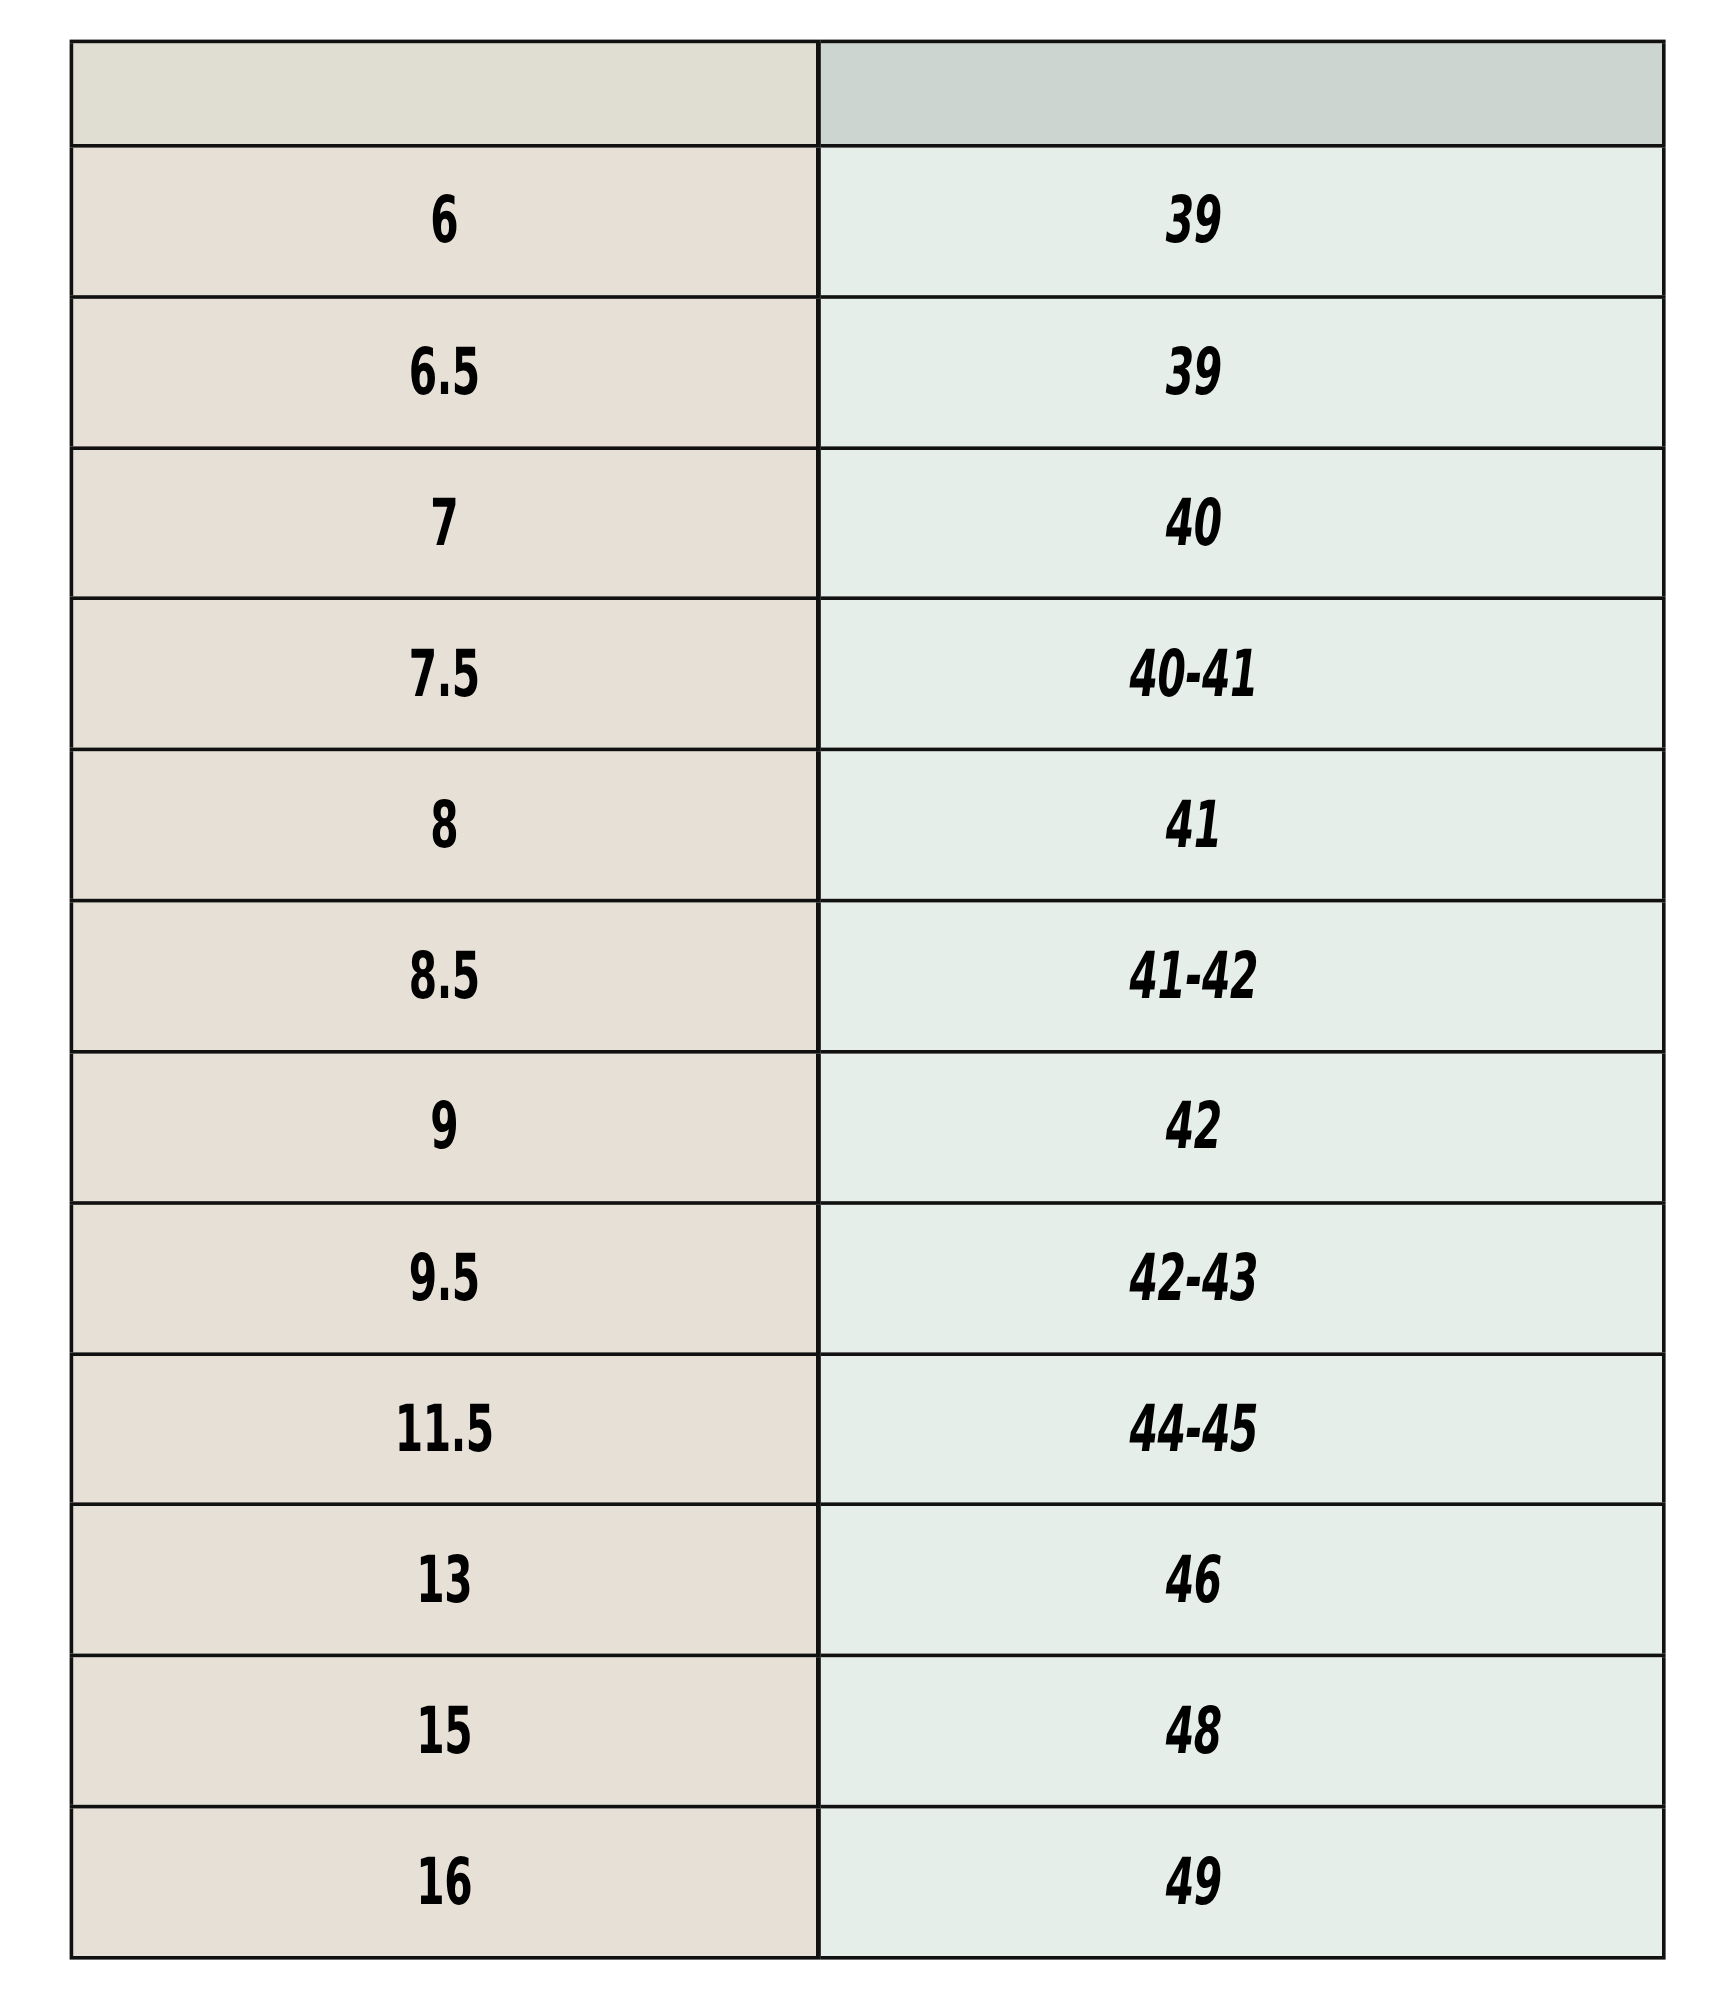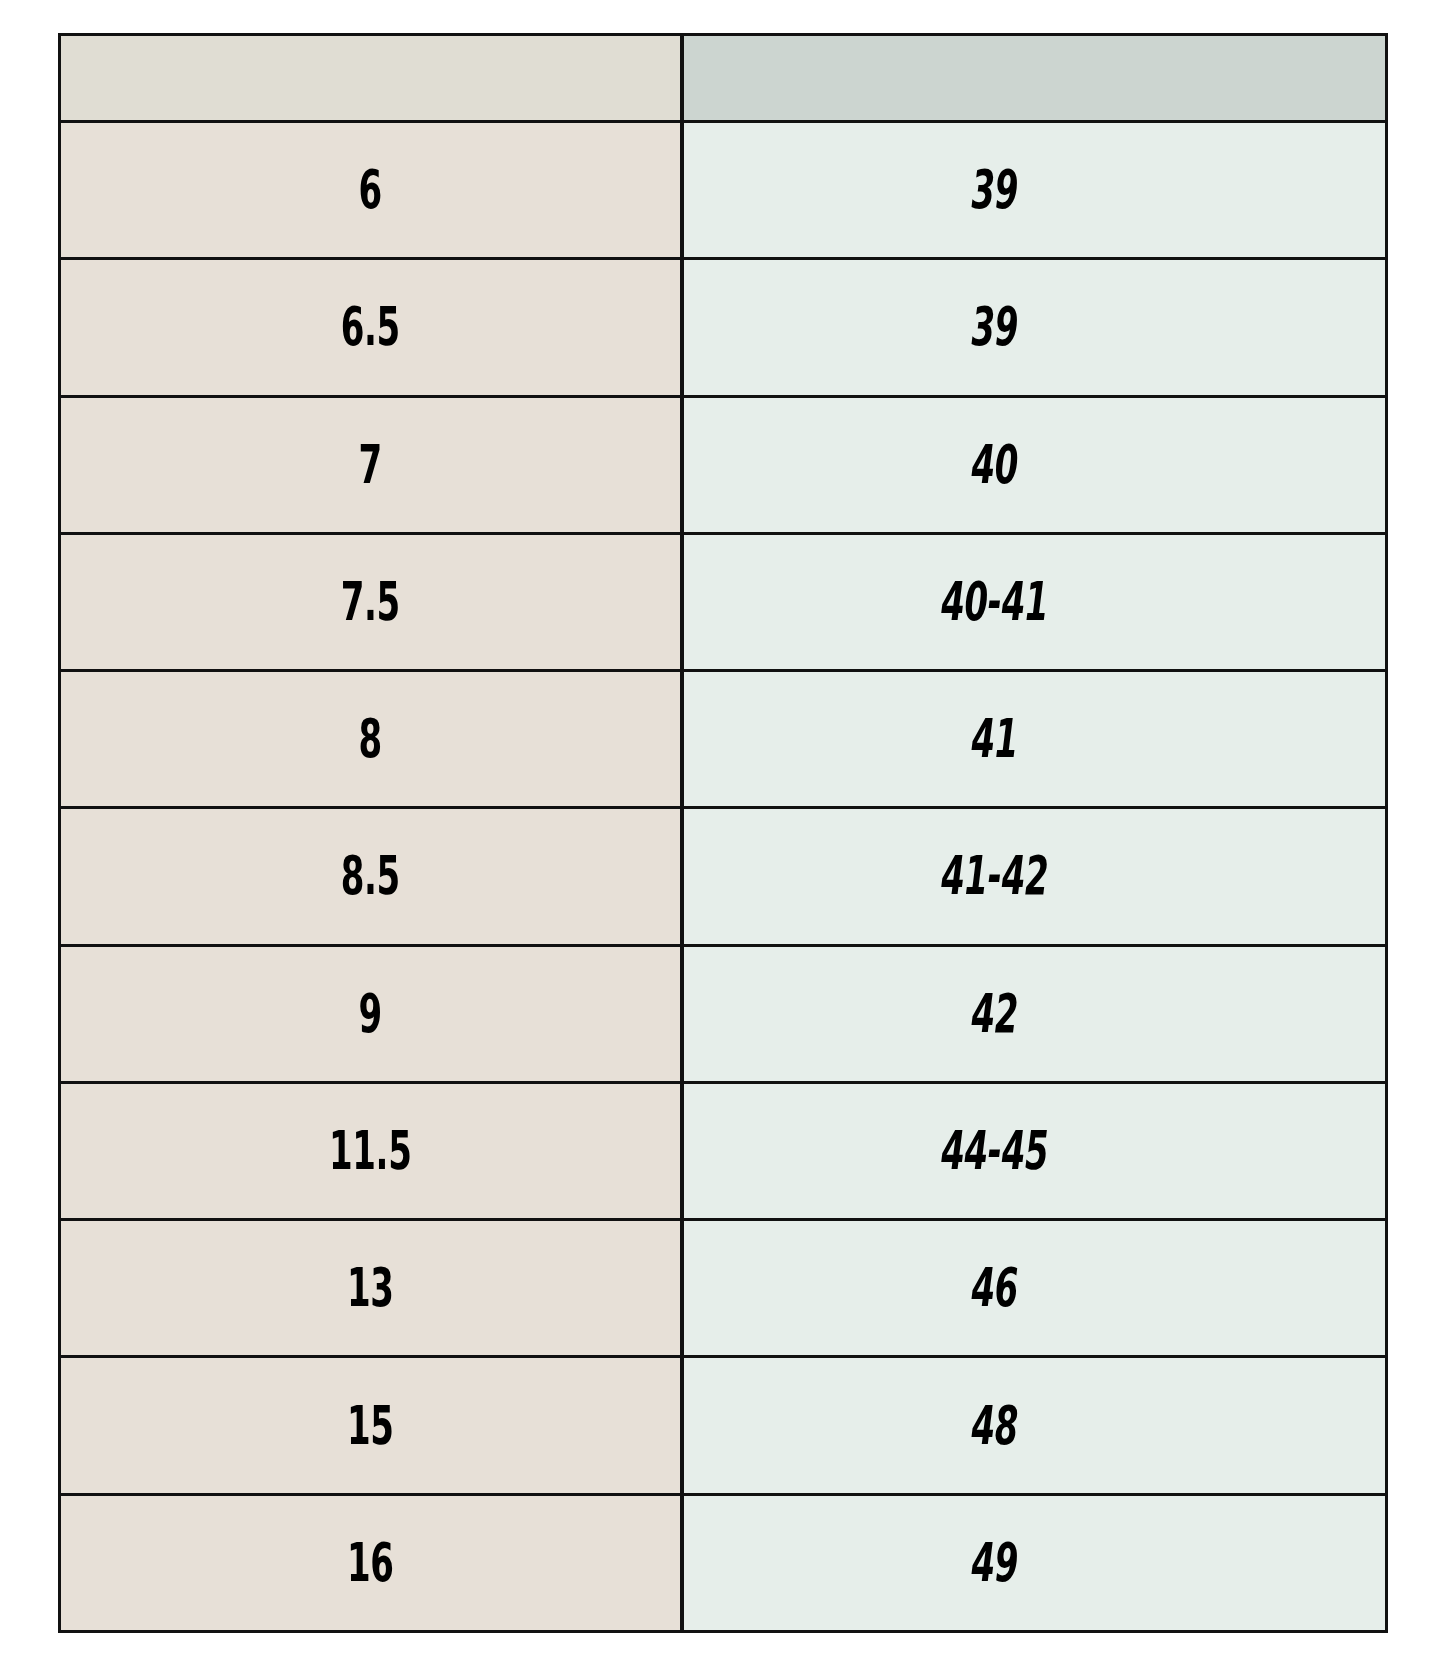--- a/index.html
+++ b/index.html
@@ -171,20 +171,28 @@
         <tr class="data-row">
           <td class="cell-us">
             <span class="value">9</span>
           </td>
           <td class="cell-eu">
             <span class="value">42</span>
           </td>
         </tr>
         <tr class="data-row">
           <td class="cell-us">
+            <span class="value">9.5</span>
+          </td>
+          <td class="cell-eu">
+            <span class="value">42-43</span>
+          </td>
+        </tr>
+        <tr class="data-row">
+          <td class="cell-us">
             <span class="value">11.5</span>
           </td>
           <td class="cell-eu">
             <span class="value">44-45</span>
           </td>
         </tr>
         <tr class="data-row">
           <td class="cell-us">
             <span class="value">13</span>
           </td>

